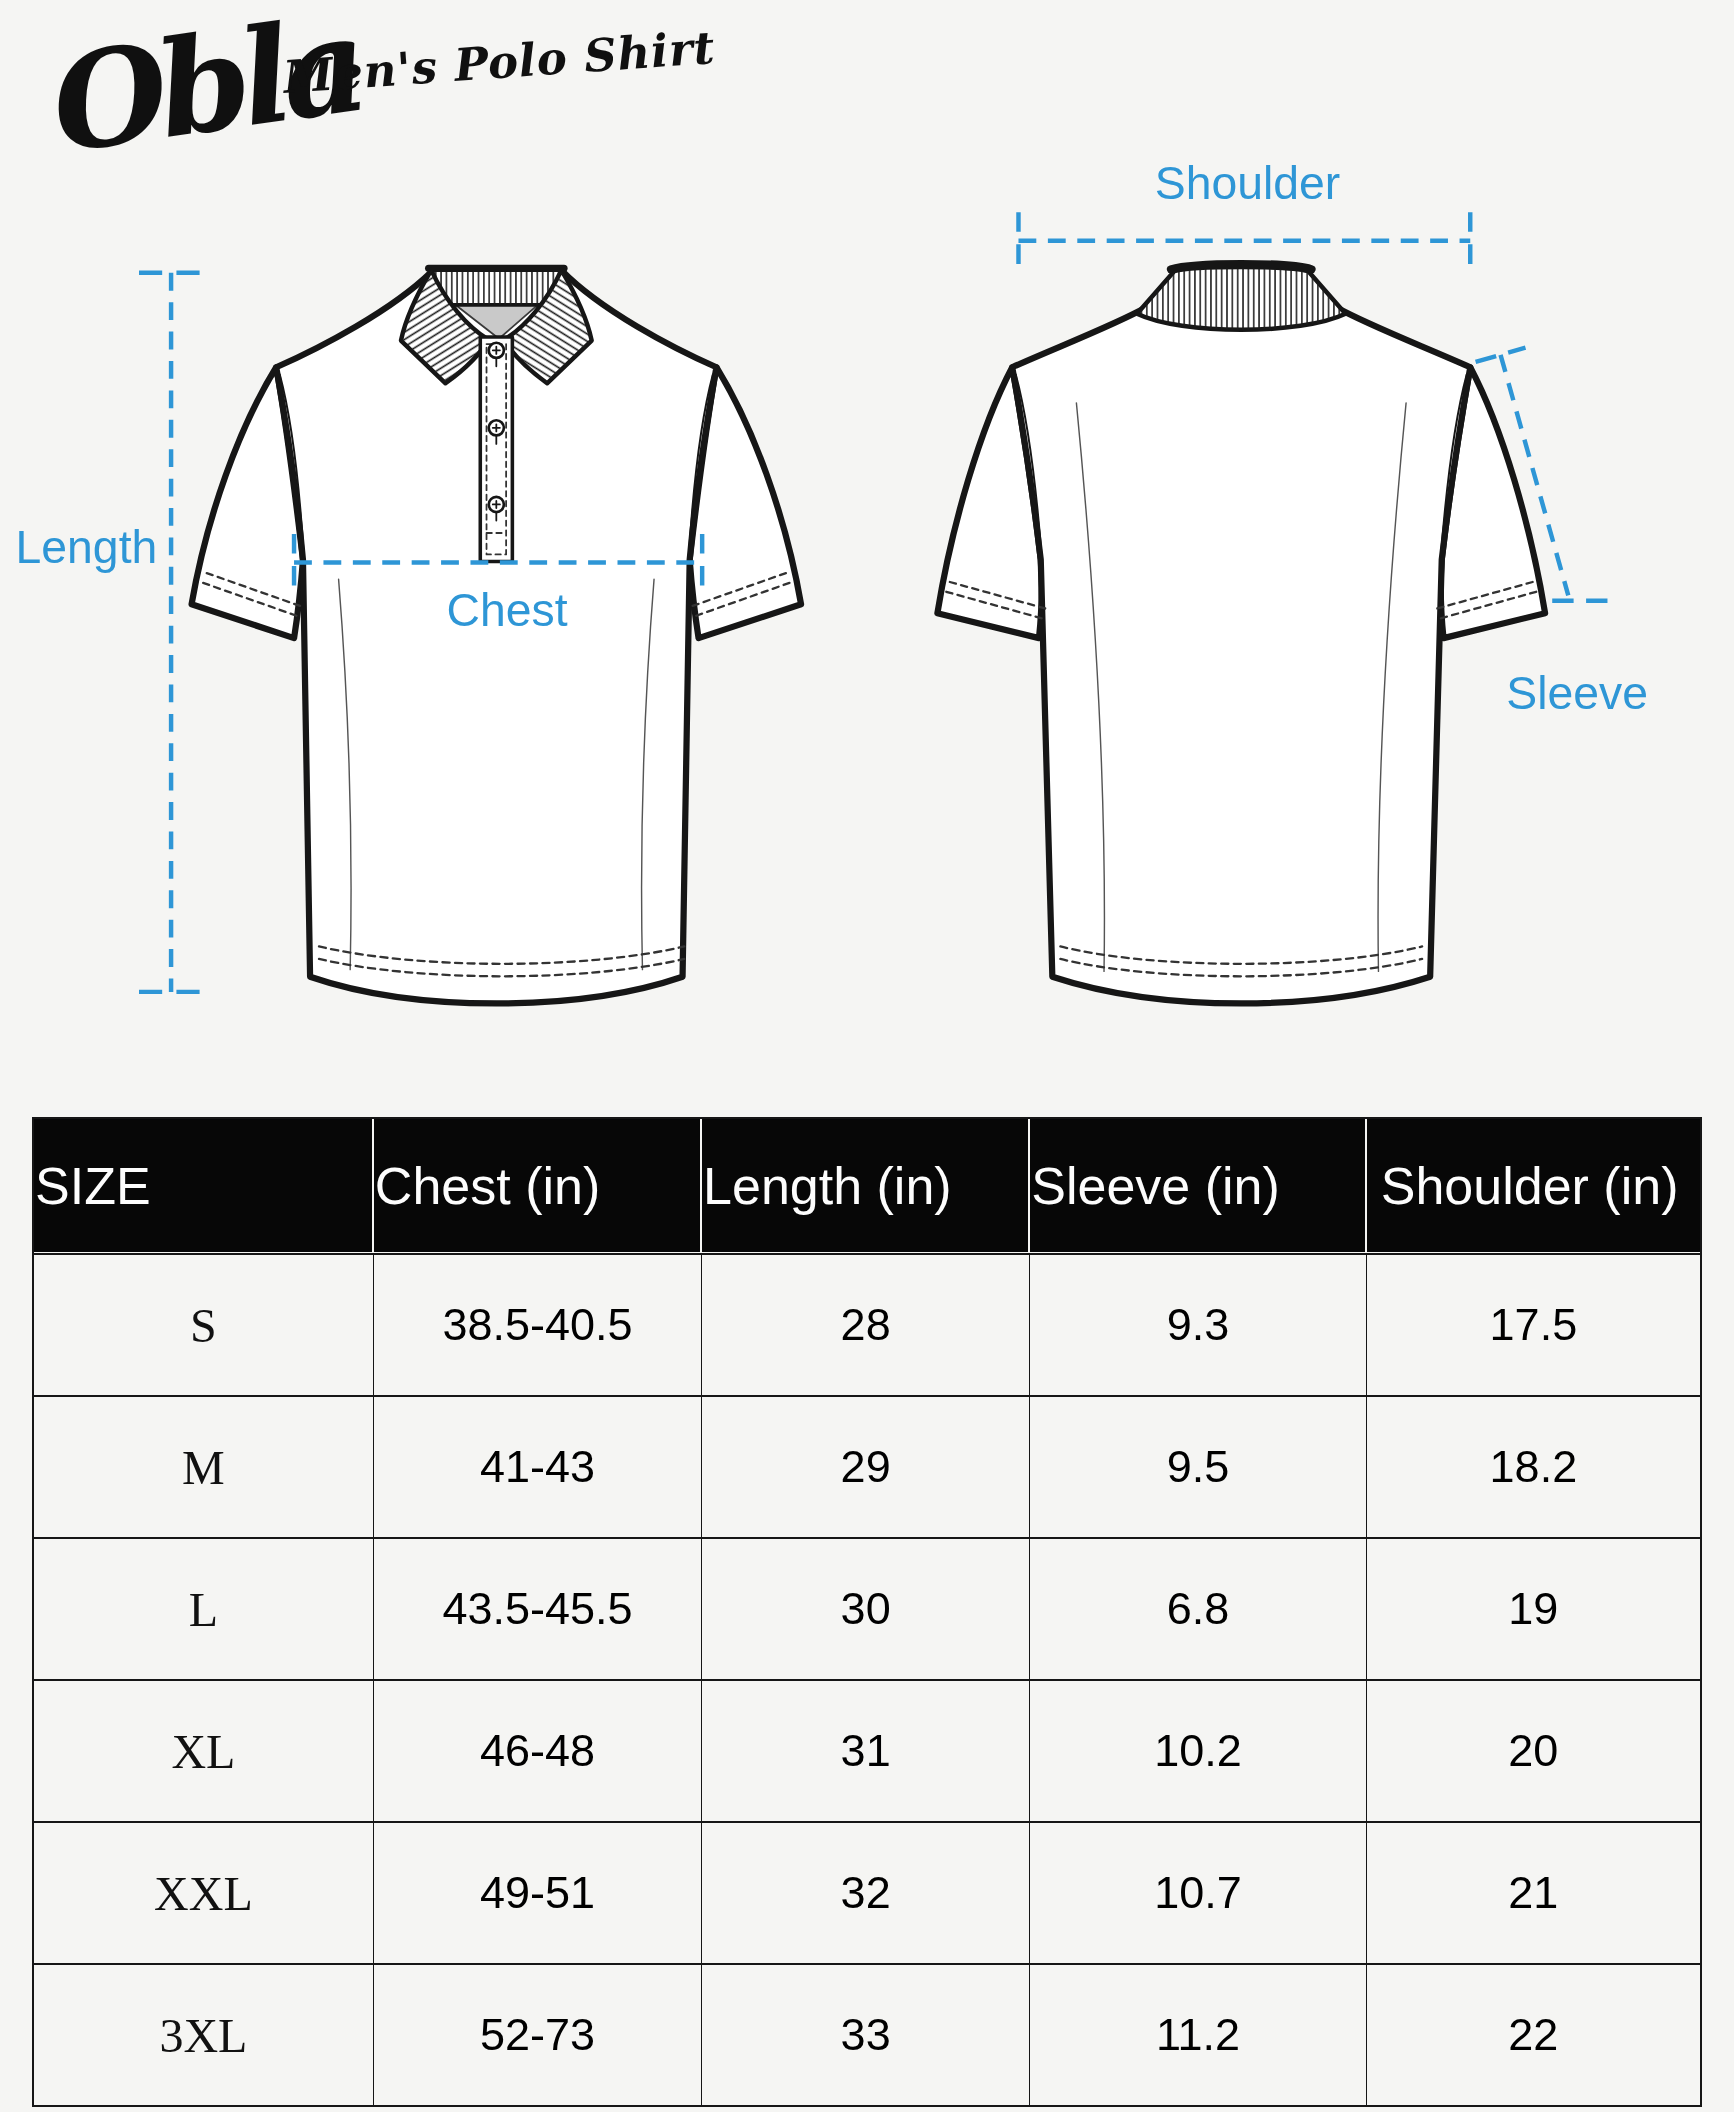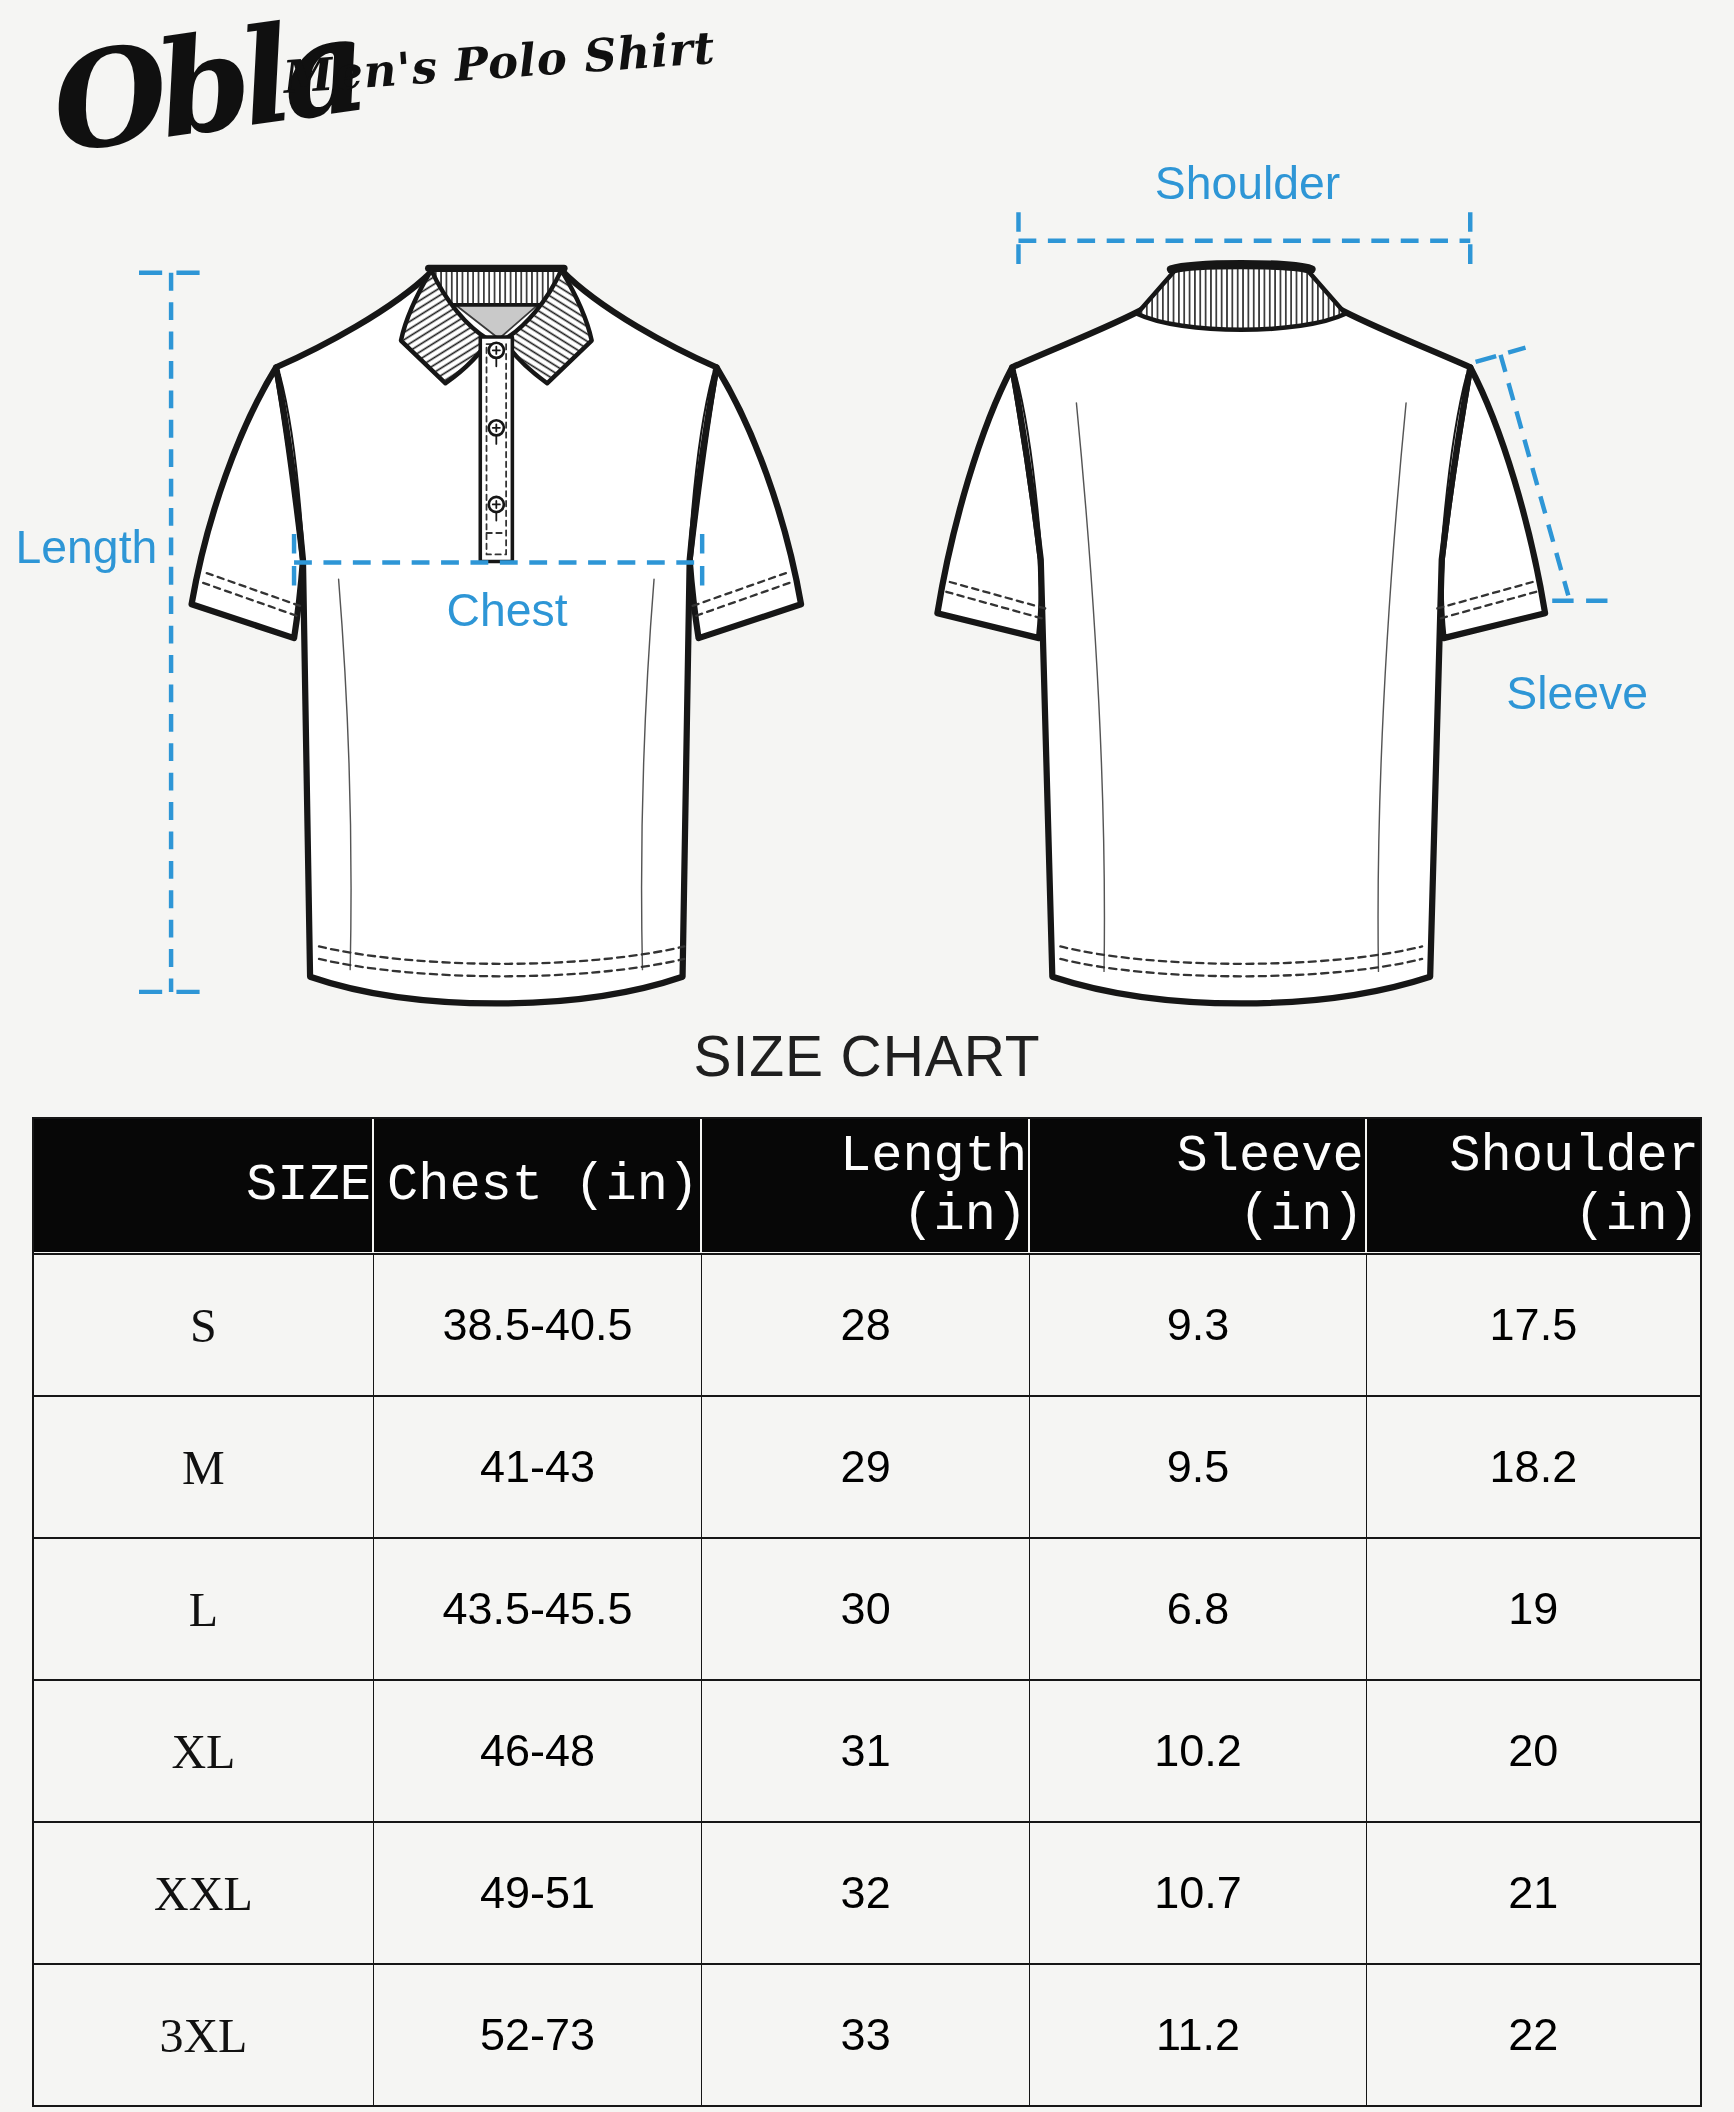--- a/index.html
+++ b/index.html
@@ -15,22 +15,22 @@
   
   .diagram{position:absolute;left:0;top:0;width:1734px;height:1025px;}
   .blue-label{font-family:"Liberation Sans",sans-serif;font-size:52px;fill:#2e96d6;}
   
   .chart-title{position:absolute;left:0;top:1023px;width:100%;text-align:center;
                font-size:57px;font-weight:400;letter-spacing:0.9px;color:#1f1f1f;}
   
   .size-table{position:absolute;left:32px;top:1117px;width:1670px;
               border:2.7px solid #161616;border-collapse:separate;border-spacing:0;
               background:#f5f5f3;table-layout:fixed;}
-  .size-table thead th{background:#070707;color:#fdfdfd;font-family:Liberation Mono, monospace;
-              font-weight:400;font-size:52px;height:131px;vertical-align:middle;text-align:right;
+  .size-table thead th{background:#070707;color:#fdfdfd;font-family:Liberation Sans, sans-serif;
+              font-weight:400;font-size:52px;height:131px;vertical-align:middle;text-align:left;
               border-right:2.7px solid #f5f5f3;border-bottom:1.8px solid #f5f5f3;}
   .size-table thead th:last-child{border-right:none;padding-left:14px;}
   .size-table tbody th{font-family:"Liberation Serif",serif;font-weight:400;font-size:48px;color:#111;}
   .size-table tbody td{font-family:"Liberation Sans",sans-serif;font-weight:400;font-size:45px;color:#000000;}
   .size-table tbody th,.size-table tbody td{height:138px;vertical-align:middle;text-align:center;
               border-top:2.7px solid #161616;border-right:1.8px solid #161616;}
   .size-table tbody th:first-child{border-left:none;}
   .size-table tbody td:last-child,.size-table tbody th:last-child{border-right:none;}
 </style>
 </head>
@@ -170,21 +170,20 @@
         <path d="M1742,674 H1810" stroke-dasharray="24 14"></path>
       </g>
     </g>
 
     <text class="blue-label" x="97" y="632" text-anchor="middle">Length</text>
     <text class="blue-label" x="569" y="702" text-anchor="middle">Chest</text>
     <text class="blue-label" x="1400" y="223" text-anchor="middle">Shoulder</text>
     <text class="blue-label" x="1770" y="795" text-anchor="middle">Sleeve</text>
   </svg>
 
-  <div class="chart-title">SIZE CHART</div>
 
   <table class="size-table">
     <colgroup>
       <col style="width:20.4%">
         <col style="width:19.7%">
         <col style="width:19.7%">
         <col style="width:20.2%">
         <col style="width:20%">
     </colgroup>
     <thead>

